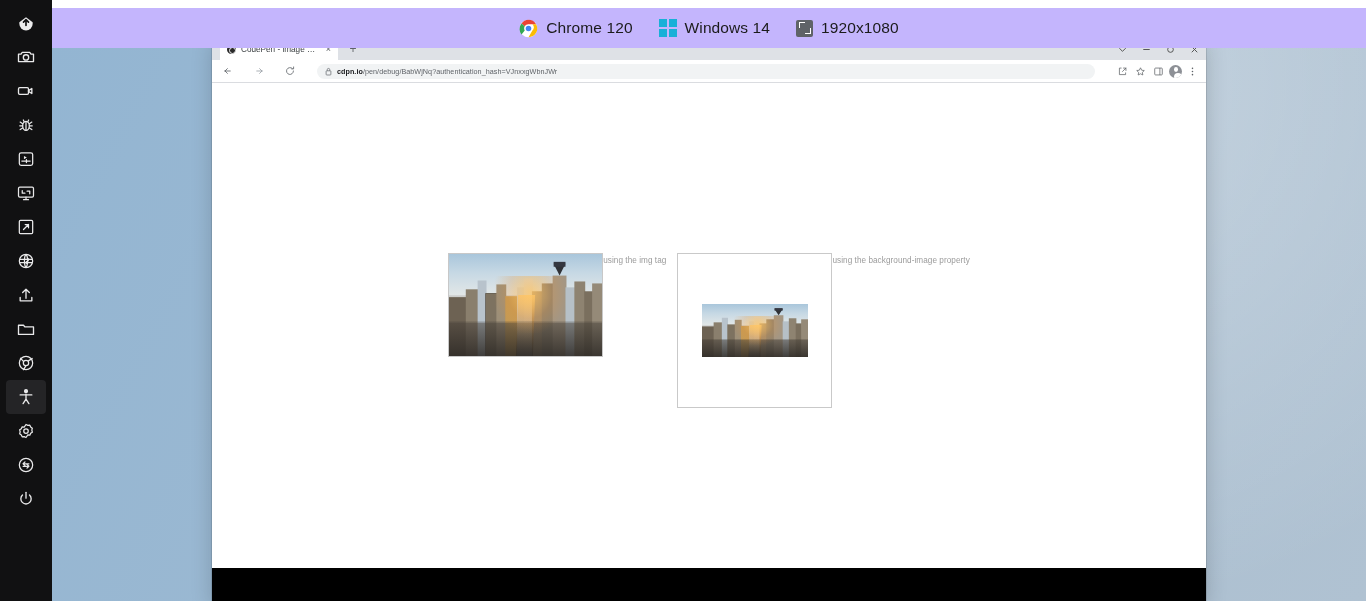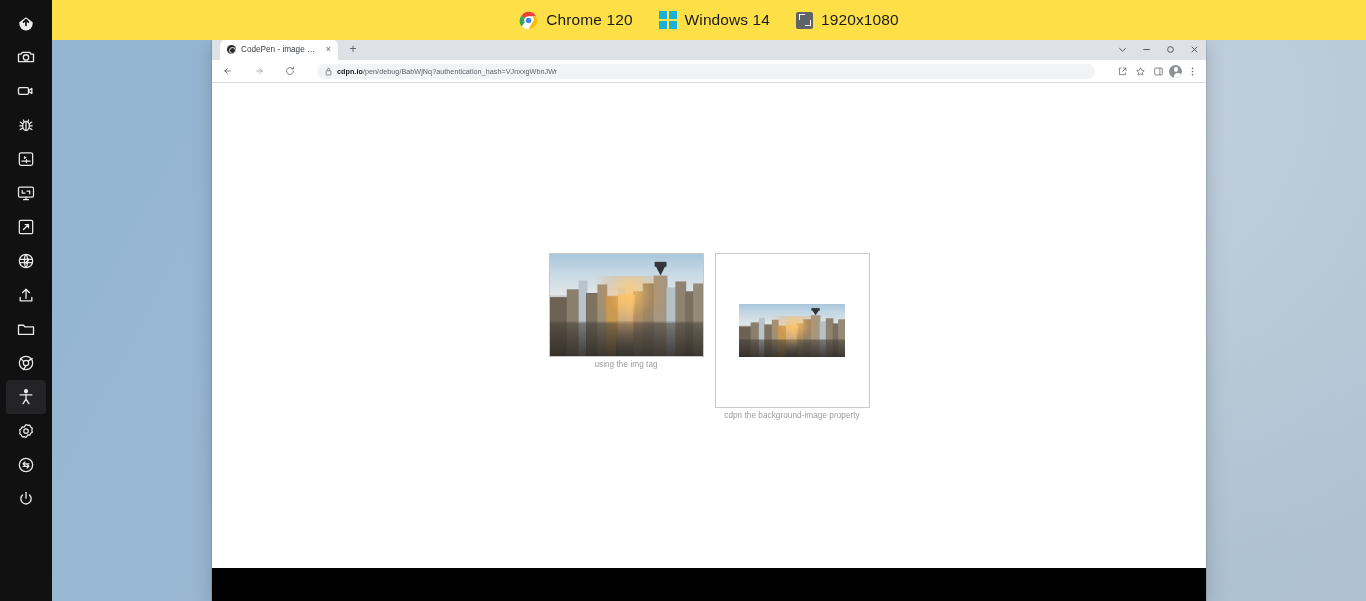--- a/index.html
+++ b/index.html
@@ -27,23 +27,23 @@
     display: flex; align-items: center; justify-content: center;
     color: #e9e9ea;
     border-radius: 4px;
     margin-bottom: 0px;
   }
   .side-btn.active { background: #242426; }
   .side-btn svg { display: block; }
 
   
   .topbar {
-    position: absolute; left: 52px; top: 0;
+    position: absolute; left: 52px; top: 8px;
     width: 1314px; height: 40px;
-    background: #fde047;
+    background: #c4b5fd;
     display: flex; align-items: center; justify-content: center;
     gap: 26px;
     z-index: 20;
   }
   .topbar-item { display: flex; align-items: center; gap: 8px; }
   .topbar-item .tb-label {
     font-size: 15.5px; color: #1b1b1b; letter-spacing: 0.1px;
     font-family: "Liberation Sans", sans-serif;
   }
   .tb-icon { width: 19px; height: 19px; display: block; }
@@ -177,21 +177,21 @@
     flex: 1 1 auto; background: #ffffff; position: relative;
     overflow: hidden;
   }
   .page-inner {
     position: absolute; left: 0; top: 0; right: 0; bottom: 0;
     display: flex; align-items: flex-start; justify-content: center;
     padding-top: 170px;
   }
   .fig-row { display: flex; align-items: flex-start; gap: 11px; }
 
-  .figure { display: flex; flex-direction: column; align-items: center; }
+  .figure { display: flex; flex-direction: row; }
   .caption {
     font-size: 8.2px; color: #9b9b9b; margin-top: 3px;
     font-family: "Liberation Sans", sans-serif; letter-spacing: 0.05px;
   }
 
   
   .city {
     position: relative; overflow: hidden;
     background:
       linear-gradient(180deg, #b9cfe0 0%, #cfdde8 22%, #dfe6ea 38%, #9a8a76 52%, #6b5e50 72%, #4a443d 100%);
@@ -522,21 +522,21 @@
                   <rect x="127" y="28" width="11" height="76" fill="#8e8371"></rect>
                   <rect x="137" y="38" width="9" height="66" fill="#7a6f5e"></rect>
                   <rect x="145" y="30" width="10" height="74" fill="#958a78"></rect>
                   <rect x="0" y="70" width="155" height="34" fill="#4b443b" opacity="0.45"></rect>
                 </svg>
                 <div class="street"></div>
                 <div class="glow"></div>
                 <div class="fg"></div>
               </div>
             </div>
-            <div class="caption">cdpn the background-image property</div>
+            <div class="caption">using the background-image property</div>
           </div>
 
         </div>
       </div>
     </div>
 
     <div class="blackbar"></div>
   </div>
 
 </div>

